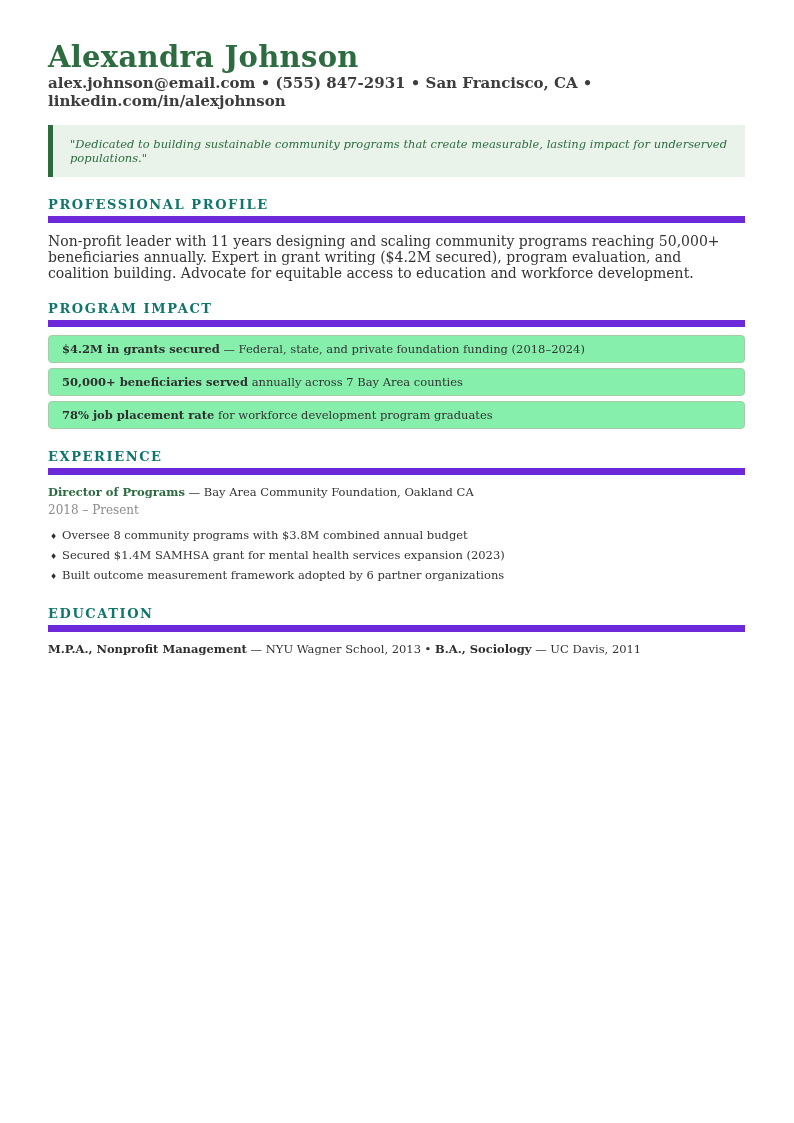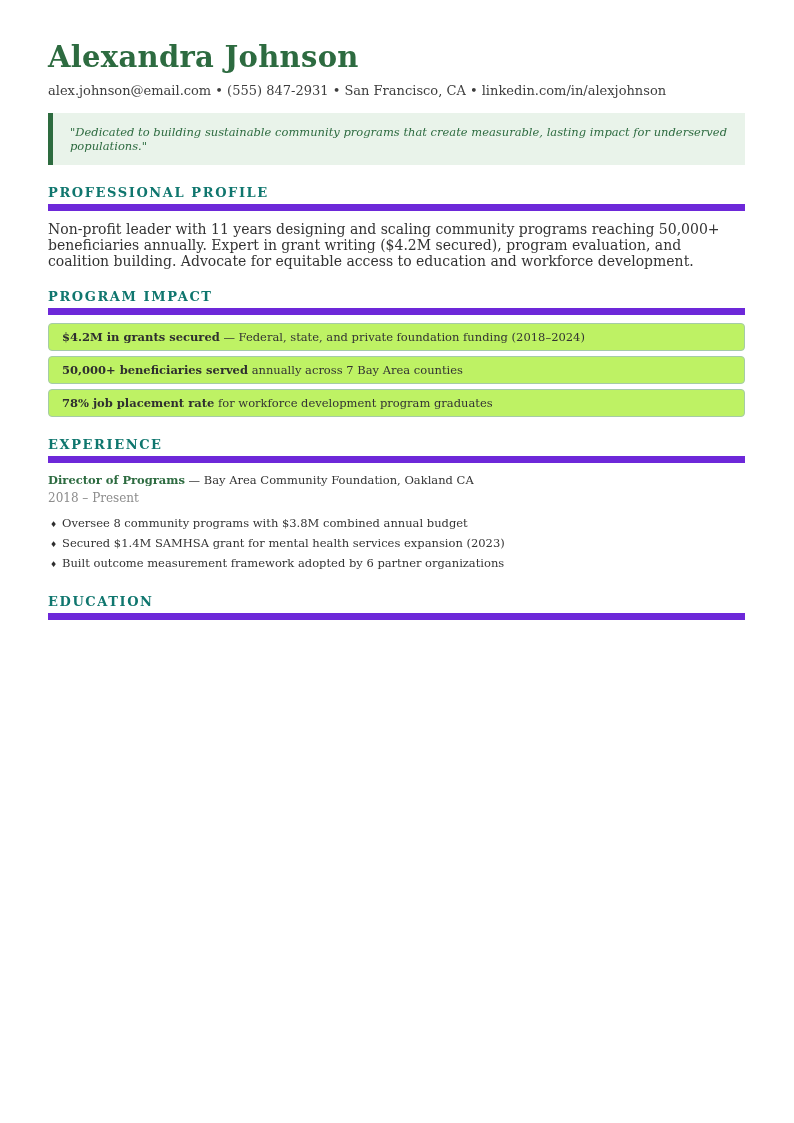--- a/index.html
+++ b/index.html
@@ -19,23 +19,24 @@
   }
   .person-name {
     margin: 0;
     font-size: 29px;
     line-height: 34px;
     font-weight: bold;
     color: #2d6b40;
     letter-spacing: 0.3px;
   }
   .contact-line {
-    margin-top: 9px;
-    font-size: 13px;
+    margin-top: 0;
+    font-size: 15px;
     color: #3d3d3d;
+    font-weight: bold;
   }
   .quote-callout {
     margin-top: 15px;
     background: #e9f3ea;
     border-left: 5px solid #2d6b3f;
     padding: 12px 18px 12px 17px;
     font-size: 11.5px;
     font-style: italic;
     color: #2d6b40;
   }
@@ -49,21 +50,21 @@
     border-bottom: 7px solid #6d28d9;
   }
   .body-text {
     margin: 10px 0 0 0;
     font-size: 14px;
     line-height: 16px;
     color: #333333;
   }
   .impact-list { margin-top: 8px; }
   .impact-box {
-    background: #bef264;
+    background: #86efac;
     border: 1px solid #a5cba7;
     border-radius: 4px;
     padding: 6px 13px;
     font-size: 11.5px;
     line-height: 14px;
     color: #333333;
     margin-bottom: 5px;
   }
   .impact-box b { color: #2f2f2f; }
   .job-line {
@@ -144,14 +145,17 @@
       <span class="bullet-marker">♦</span>
       <span>Secured $1.4M SAMHSA grant for mental health services expansion (2023)</span>
     </div>
     <div class="bullet-row">
       <span class="bullet-marker">♦</span>
       <span>Built outcome measurement framework adopted by 6 partner organizations</span>
     </div>
   </div>
 
   <h2 class="section-heading">EDUCATION</h2>
+  <div class="edu-line">
+    <b>M.P.A., Nonprofit Management</b><span> — NYU Wagner School, 2013 • </span><b>B.A., Sociology</b><span> — UC Davis, 2011</span>
+  </div>
 
 </div>
 
 </body></html>

